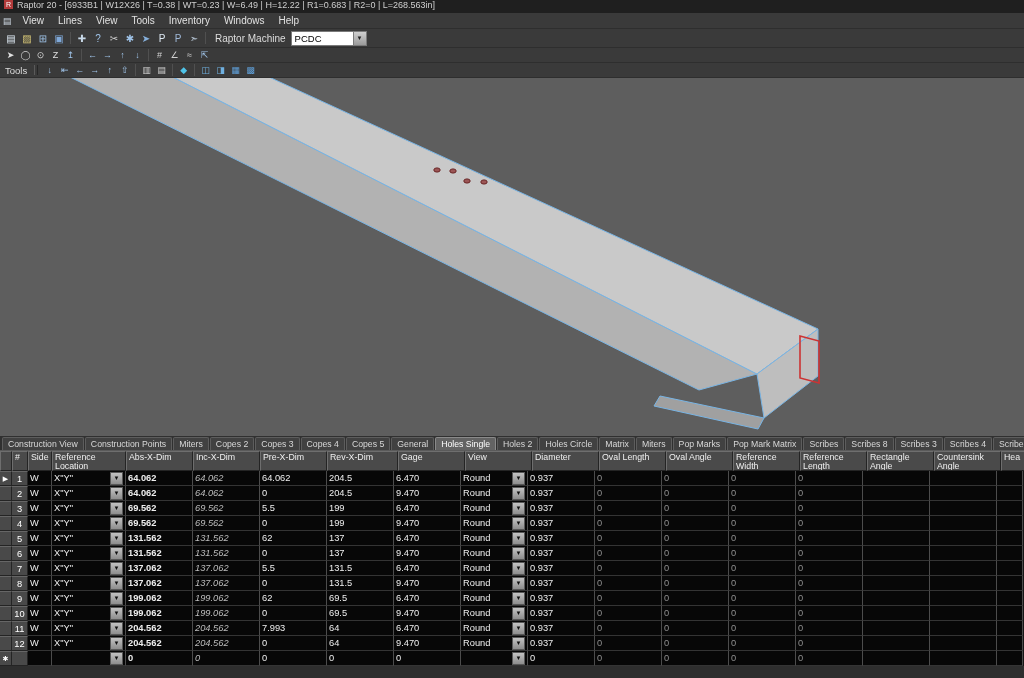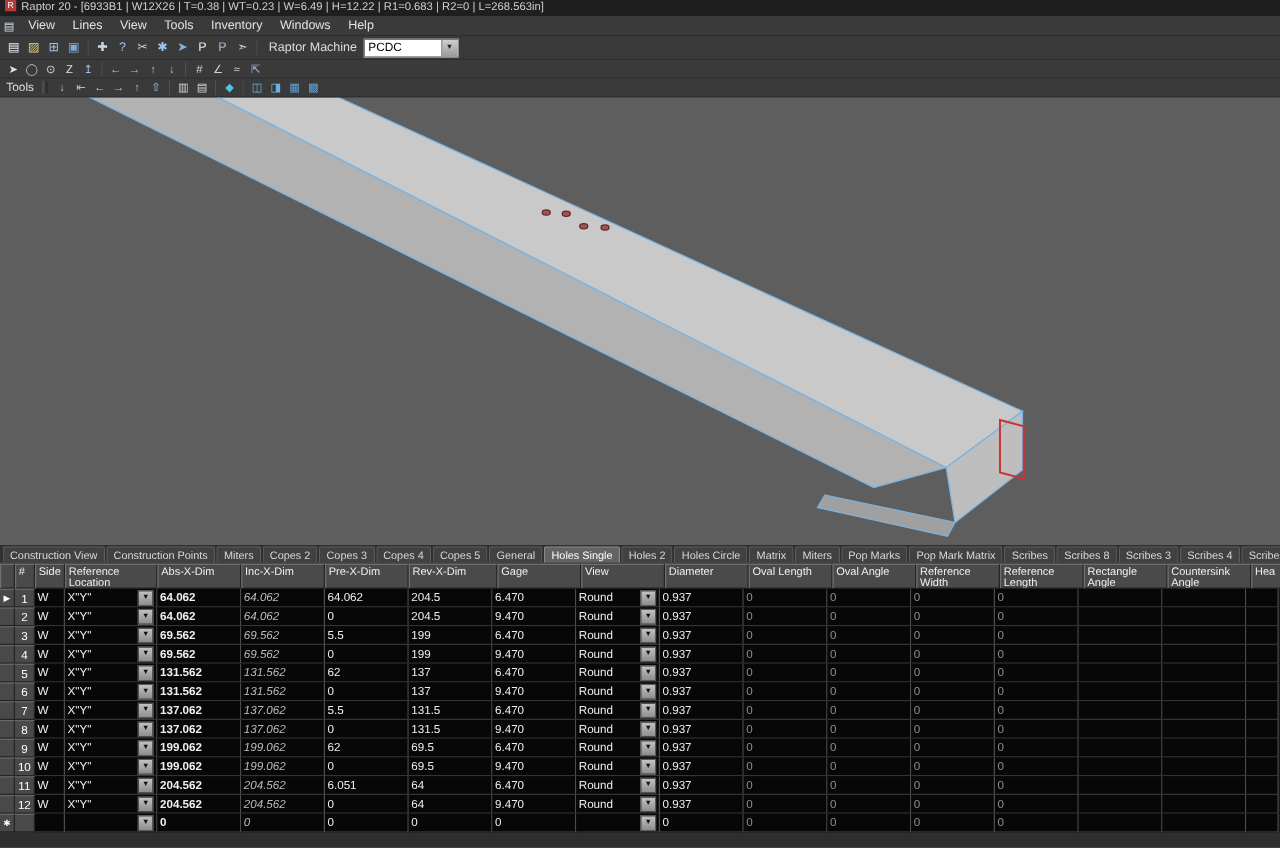--- a/index.html
+++ b/index.html
@@ -781,21 +781,21 @@
           <span class="cv">X"Y"</span>
           <span class="dd">▼</span>
         </div>
         <div class="cell c-abs" style="width: 67px;">
           <span class="cv">204.562</span>
         </div>
         <div class="cell c-inc" style="width: 67px;">
           <span class="cv">204.562</span>
         </div>
         <div class="cell c-pre" style="width: 67px;">
-          <span class="cv">6.051</span>
+          <span class="cv">7.993</span>
         </div>
         <div class="cell c-rev" style="width: 67px;">
           <span class="cv">64</span>
         </div>
         <div class="cell c-gage" style="width: 67px;">
           <span class="cv">6.470</span>
         </div>
         <div class="cell c-type" style="width: 67px;">
           <span class="cv">Round</span>
           <span class="dd">▼</span>

